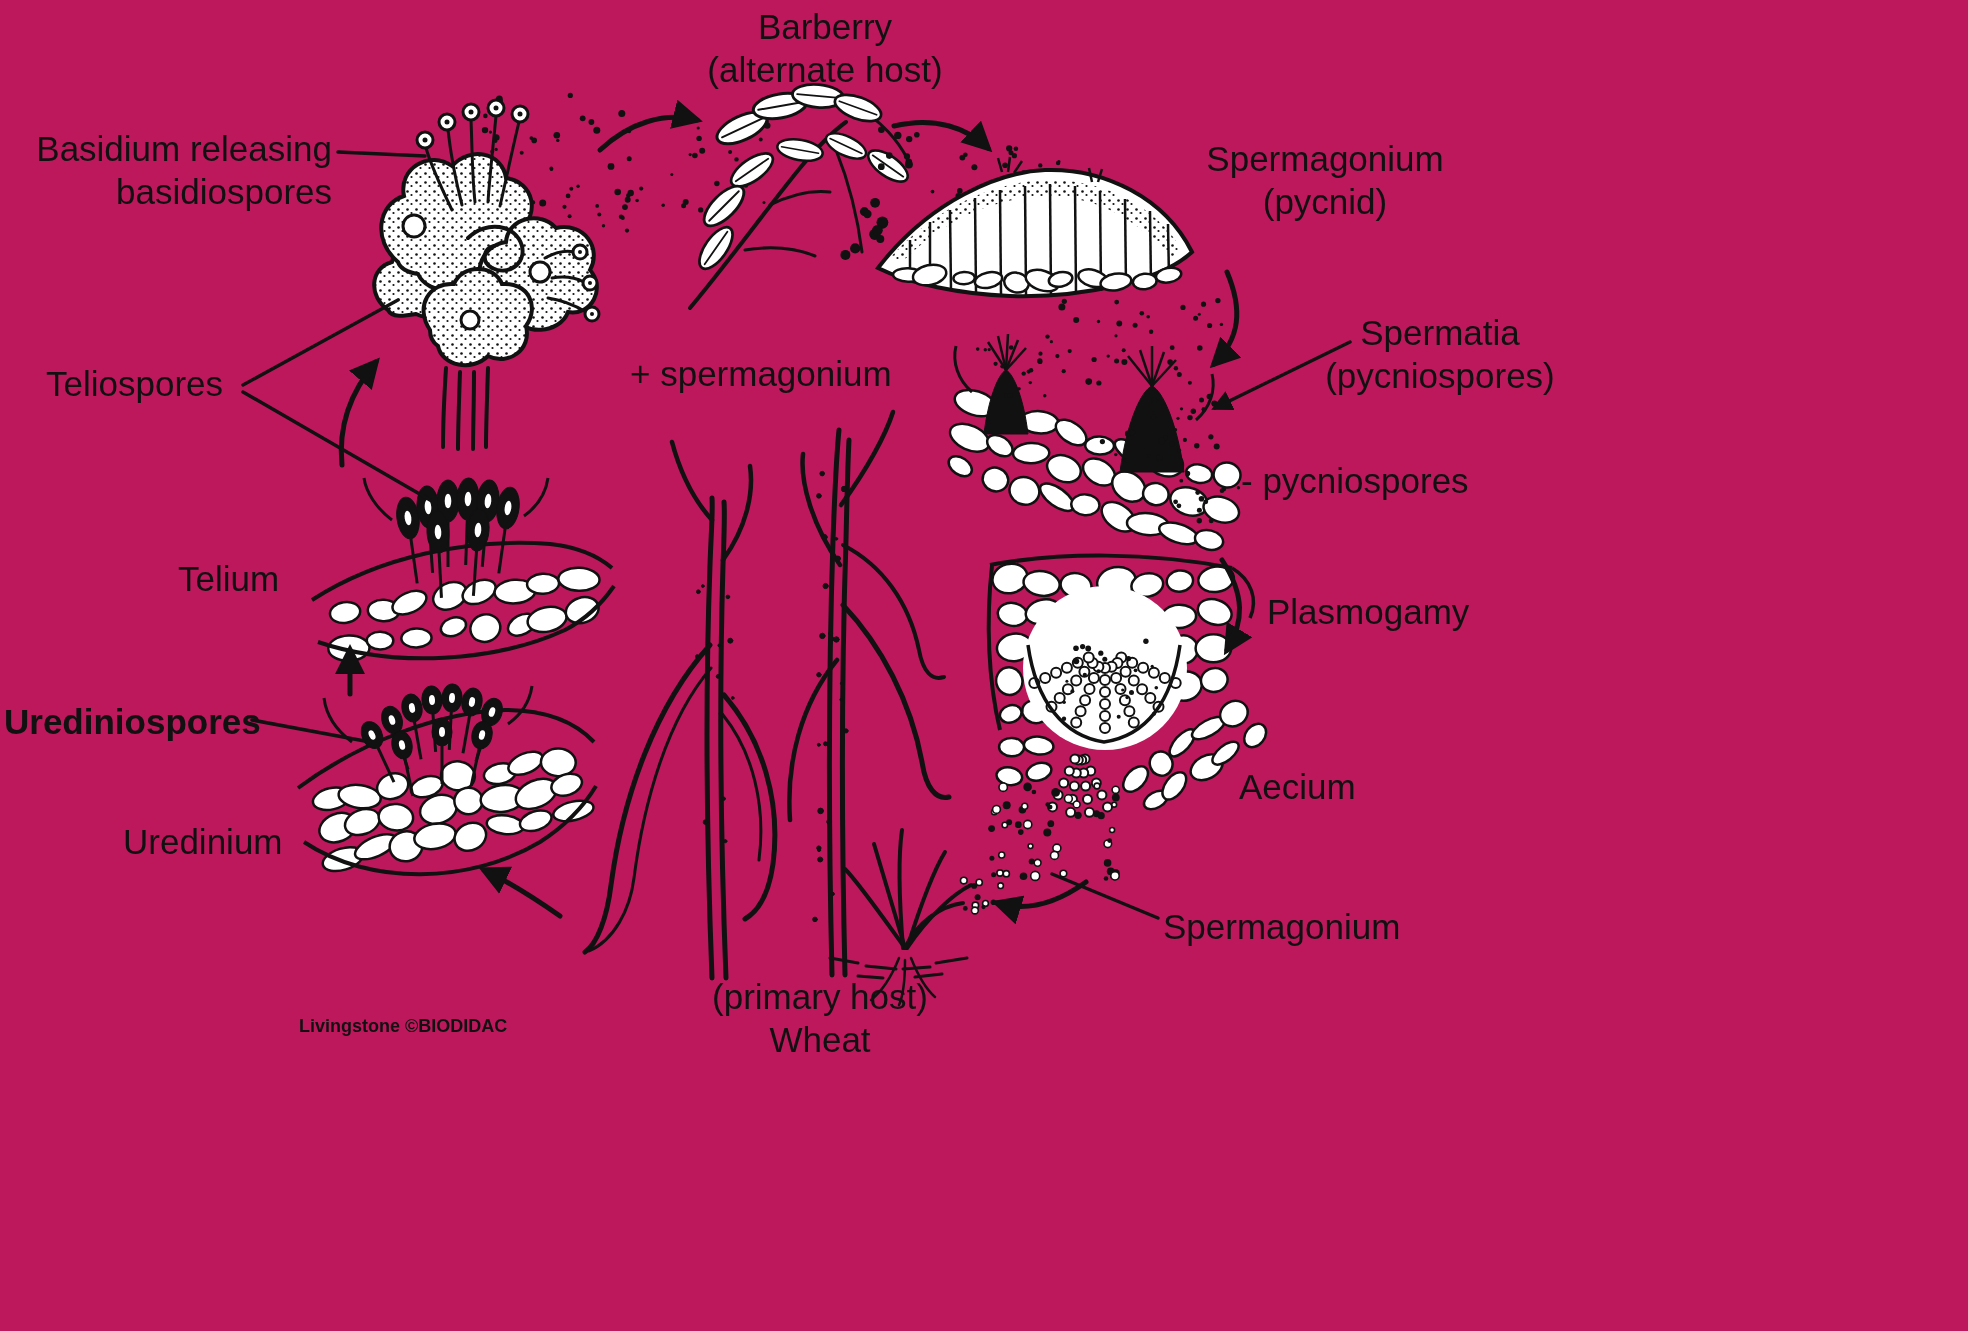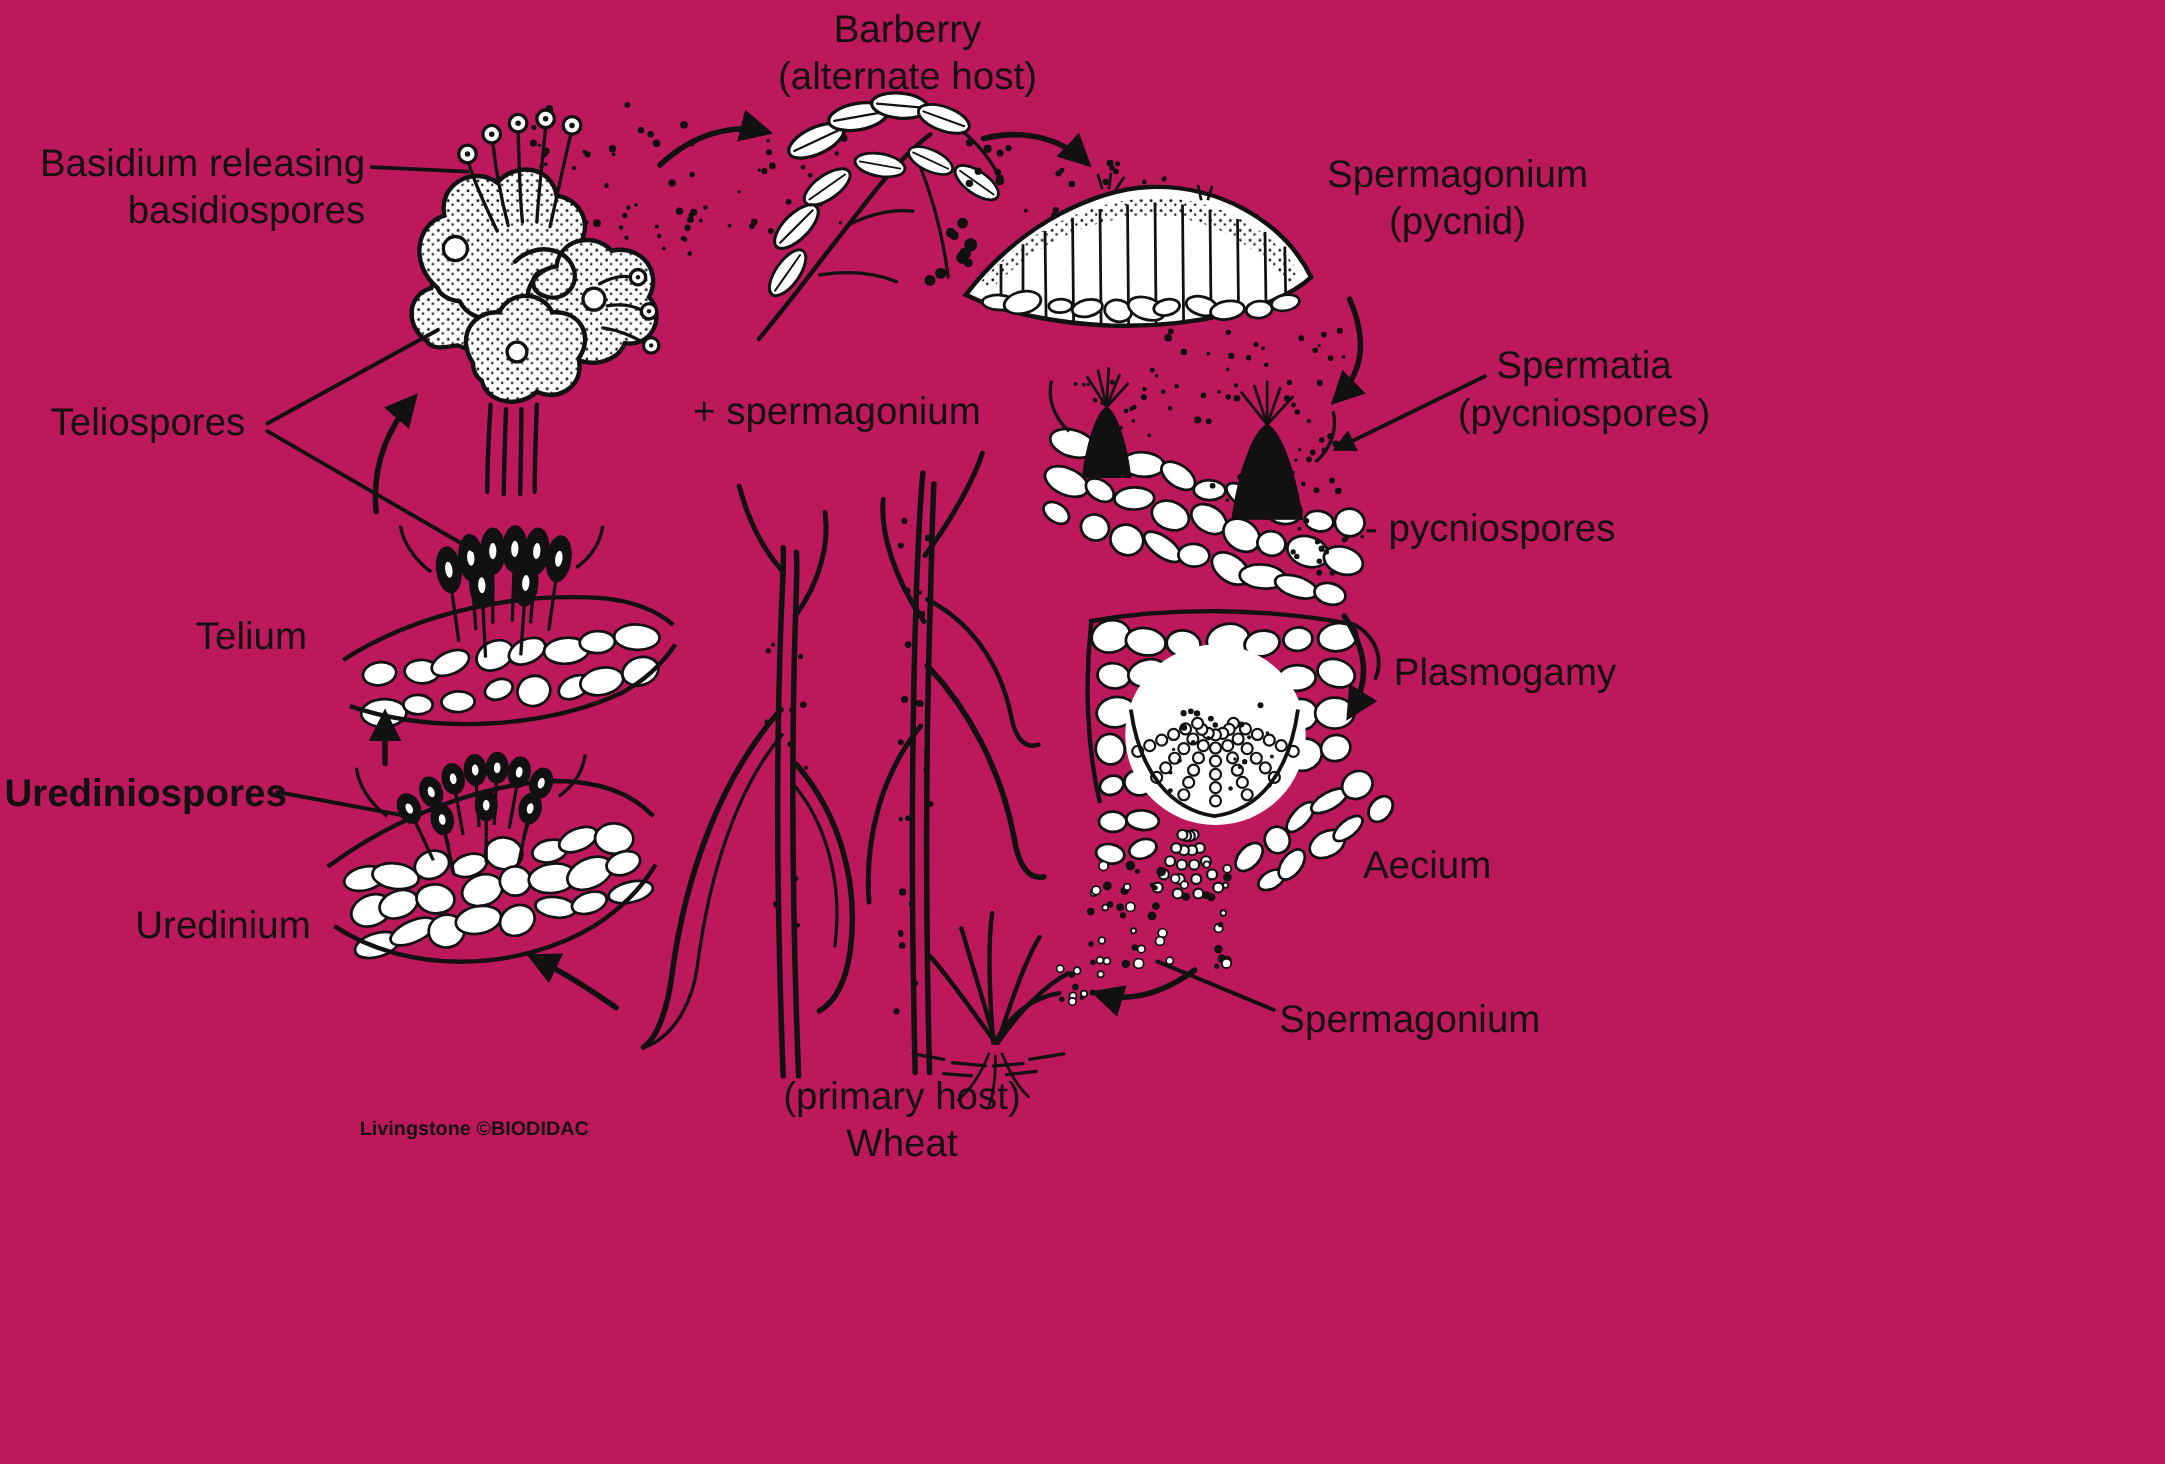--- a/index.html
+++ b/index.html
@@ -1,21 +1,21 @@
 <!DOCTYPE html>
 <html><head>
 <meta charset="utf-8">
 <style>
   html,body{margin:0;padding:0;background:#fff;}
   #stage{position:relative;width:1968px;height:1331px;background:#be185d;
          font-family:"Liberation Sans",sans-serif;color:#111;overflow:hidden;}
   .label{position:absolute;font-size:35px;line-height:1.22;color:#111;white-space:nowrap;}
   .center{text-align:center;white-space:normal;}
   .right{text-align:right;white-space:normal;}
-  .credit{font-size:18px;font-weight:bold;margin-left:28px;}
+  .credit{font-size:18px;font-weight:bold;}
   svg.canvas{position:absolute;left:0;top:0;}
   path,line,circle,ellipse{vector-effect:none;}
 </style>
 </head>
 <body>
 
 <div id="stage">
 
   <svg class="canvas" width="1968" height="1331" viewBox="0 0 1968 1331">
     <defs>

